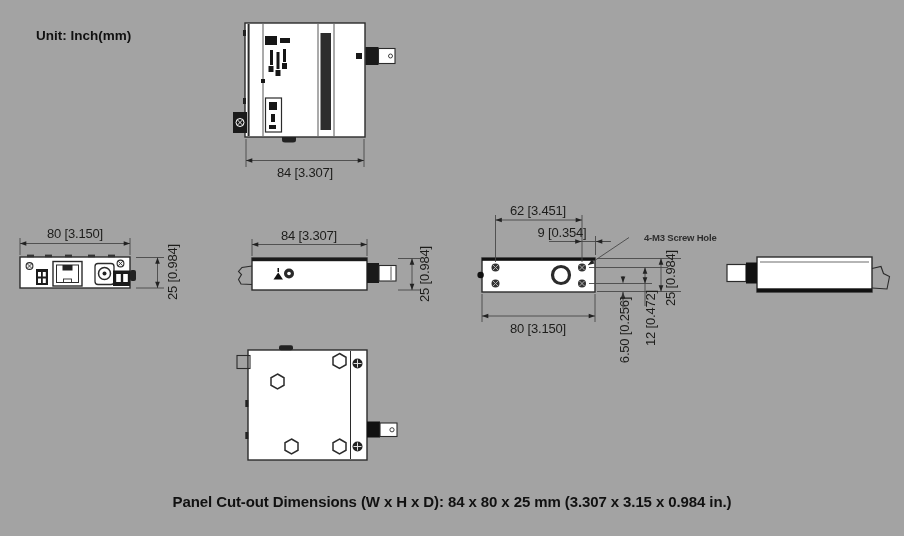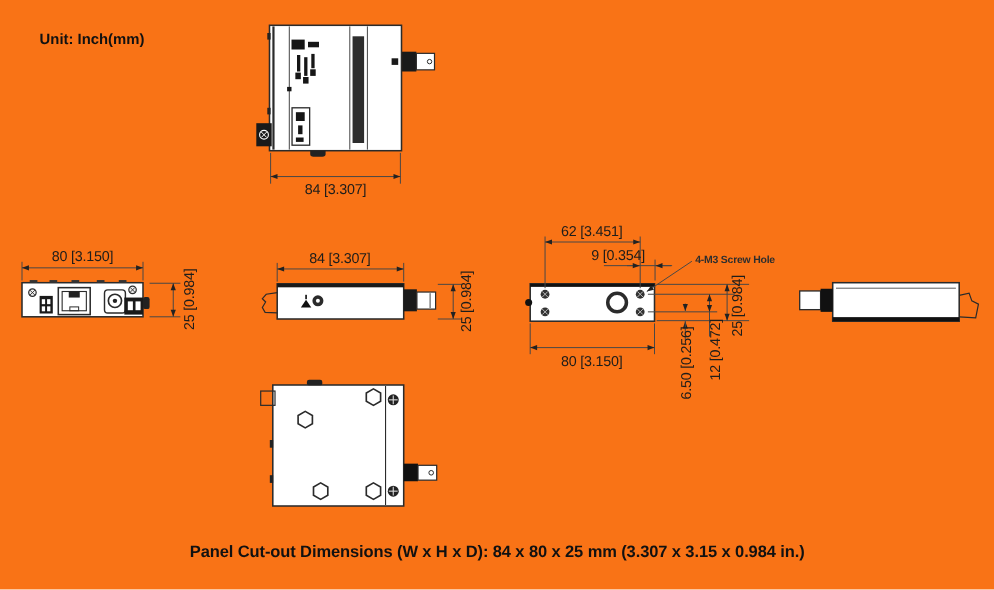--- a/index.html
+++ b/index.html
@@ -1,22 +1,22 @@
 <!DOCTYPE html>
 <html><head>
 <meta charset="utf-8">
 <style>
   html,body{margin:0;padding:0;background:#fff;}
-  #page{position:relative;width:904px;height:536px;background:#f97316;overflow:hidden;
+  #page{position:relative;width:904px;height:536px;background:#a3a3a3;overflow:hidden;
         font-family:"Liberation Sans",sans-serif;color:#1d1d1b;}
   svg{position:absolute;left:0;top:0;}
   .lbl{position:absolute;white-space:nowrap;font-size:13px;color:#1d1d1b;
        transform:translate(-50%,-50%);letter-spacing:-0.2px;}
   .lbl.rot{transform:translate(-50%,-50%) rotate(-90deg);}
-  .lbl.small{font-size:9.5px;color:#2e2e2e;transform:translate(0,-50%);font-weight:600;}
+  .lbl.small{font-size:9.5px;color:#2e2e2e;transform:translate(0,-50%);font-weight:600;margin-left:12px;}
   .unit{position:absolute;left:36px;top:28px;font-size:13.5px;font-weight:700;color:#111;}
   .caption{position:absolute;left:0;right:0;top:493px;text-align:center;
            font-size:15px;font-weight:700;color:#111;letter-spacing:-0.1px;}
 </style>
 </head>
 <body>
 
 <div id="page">
 
 <svg width="904" height="536" viewBox="0 0 904 536">

